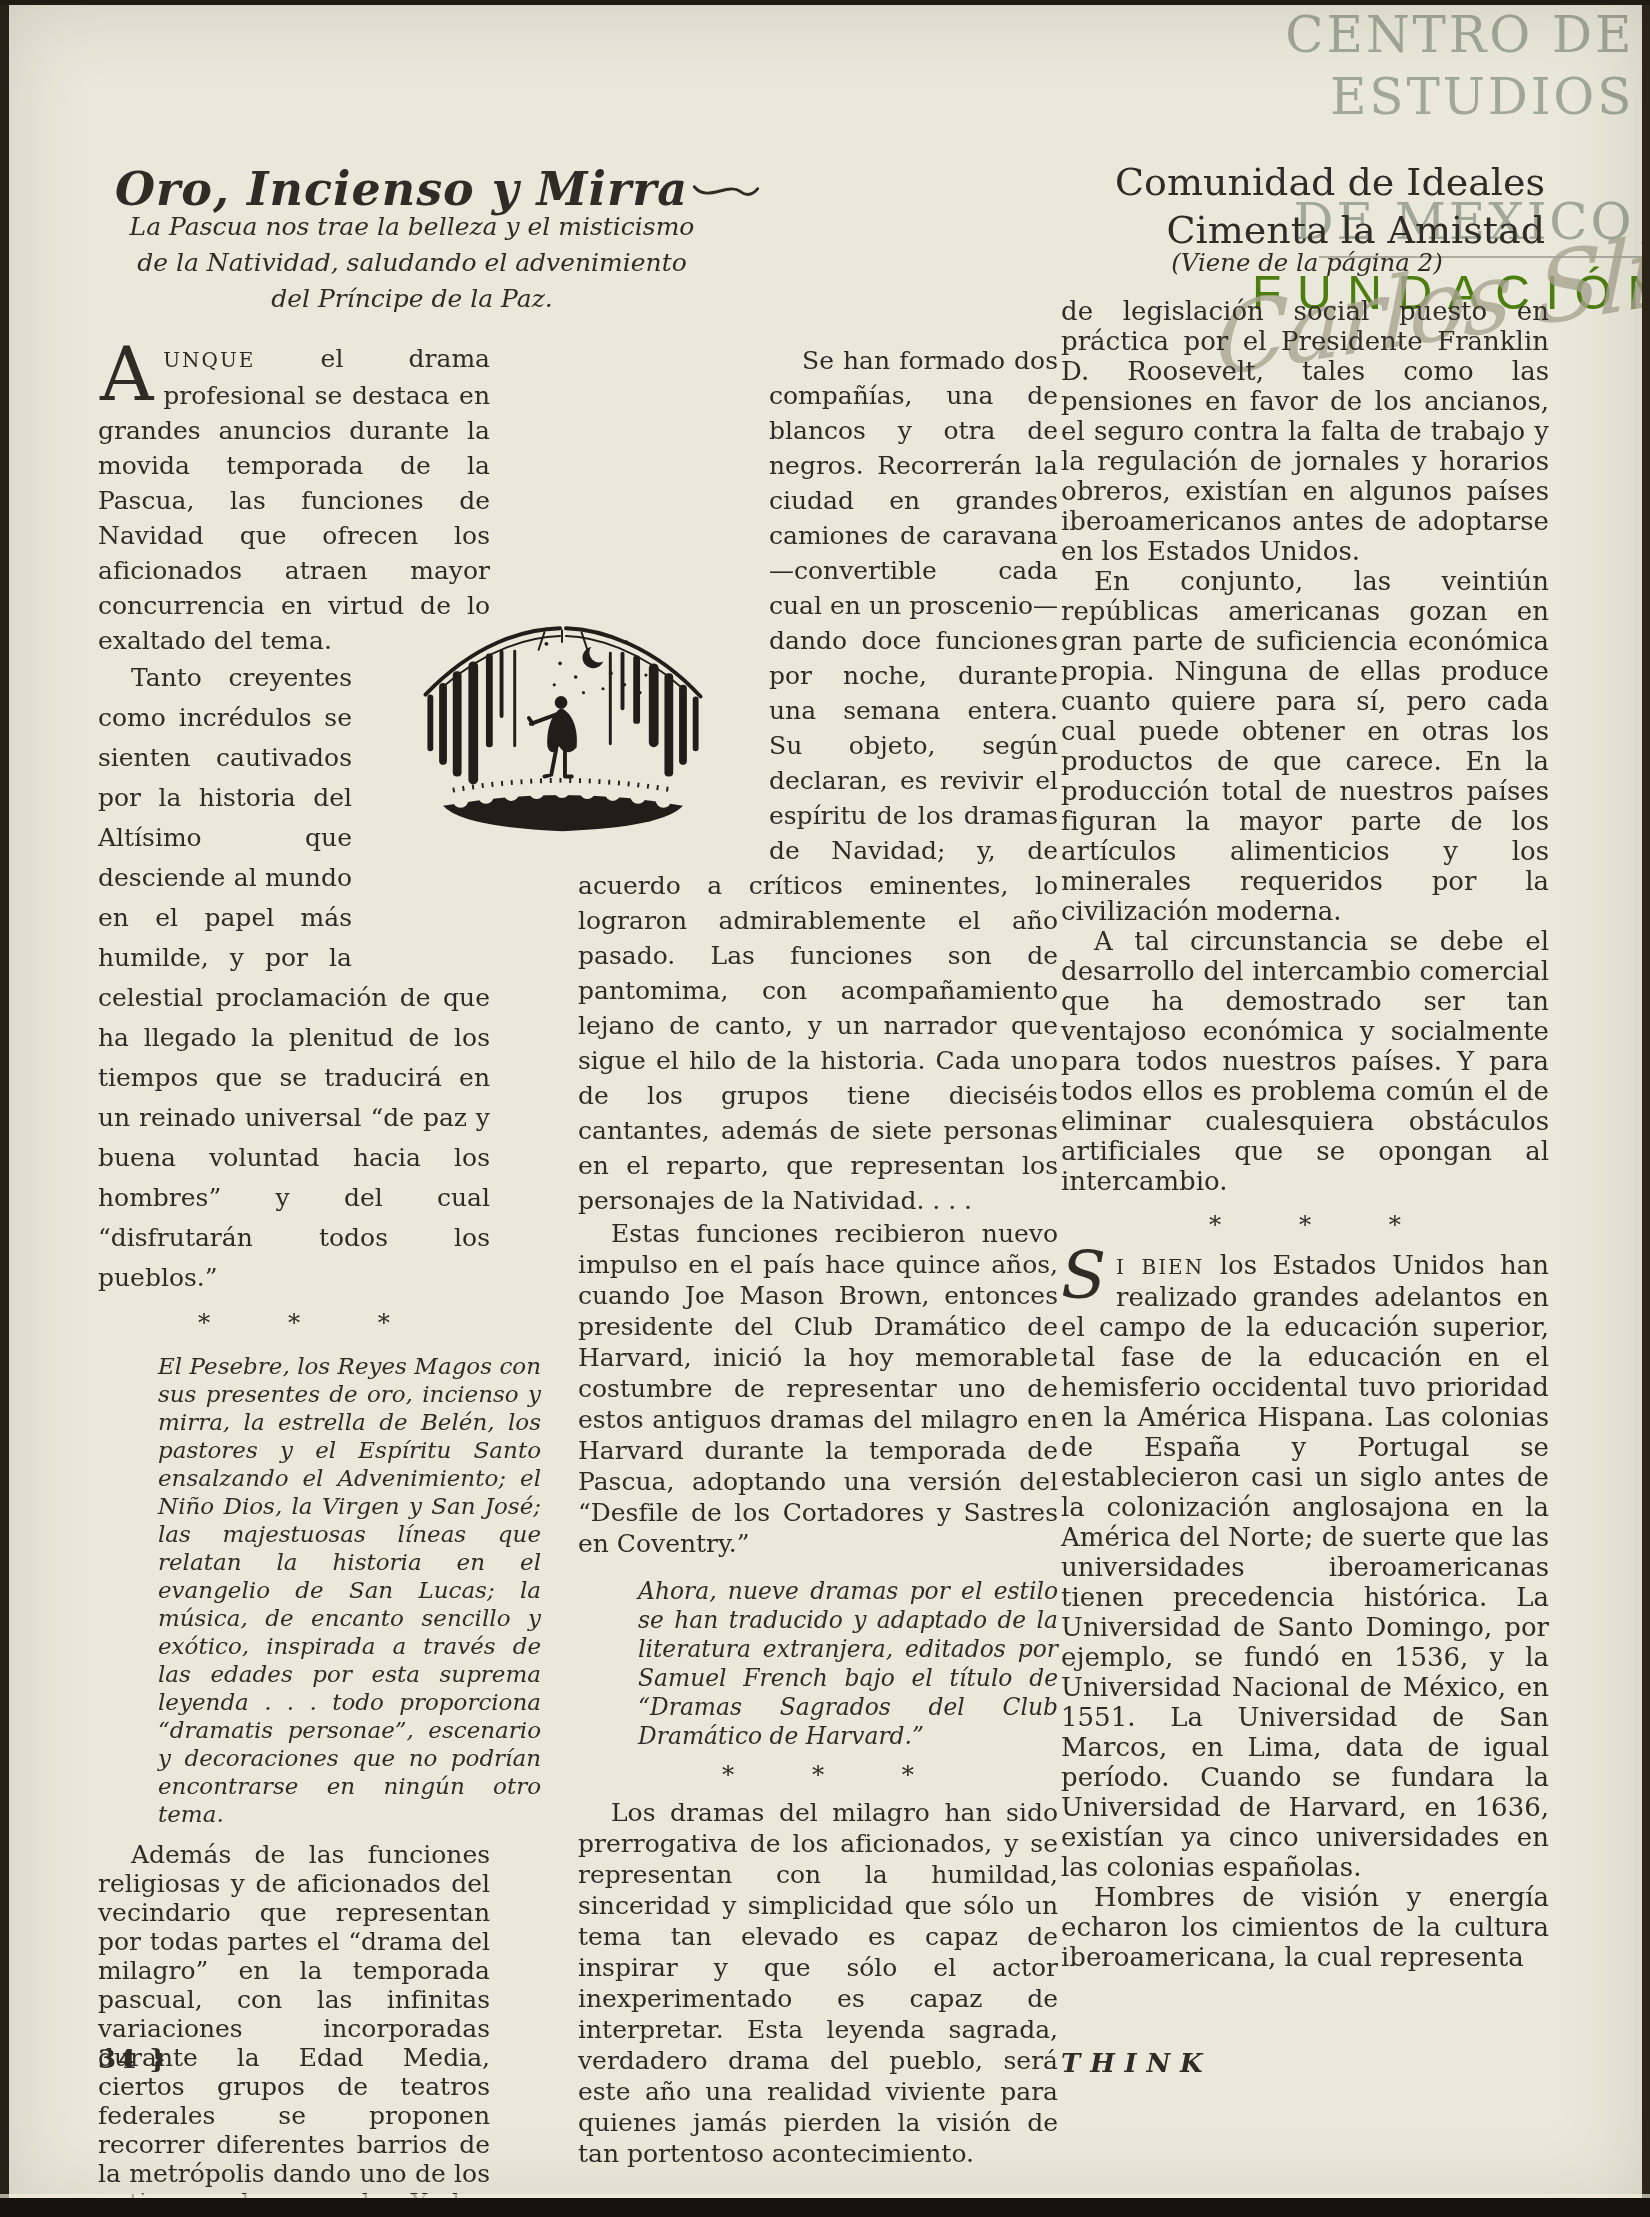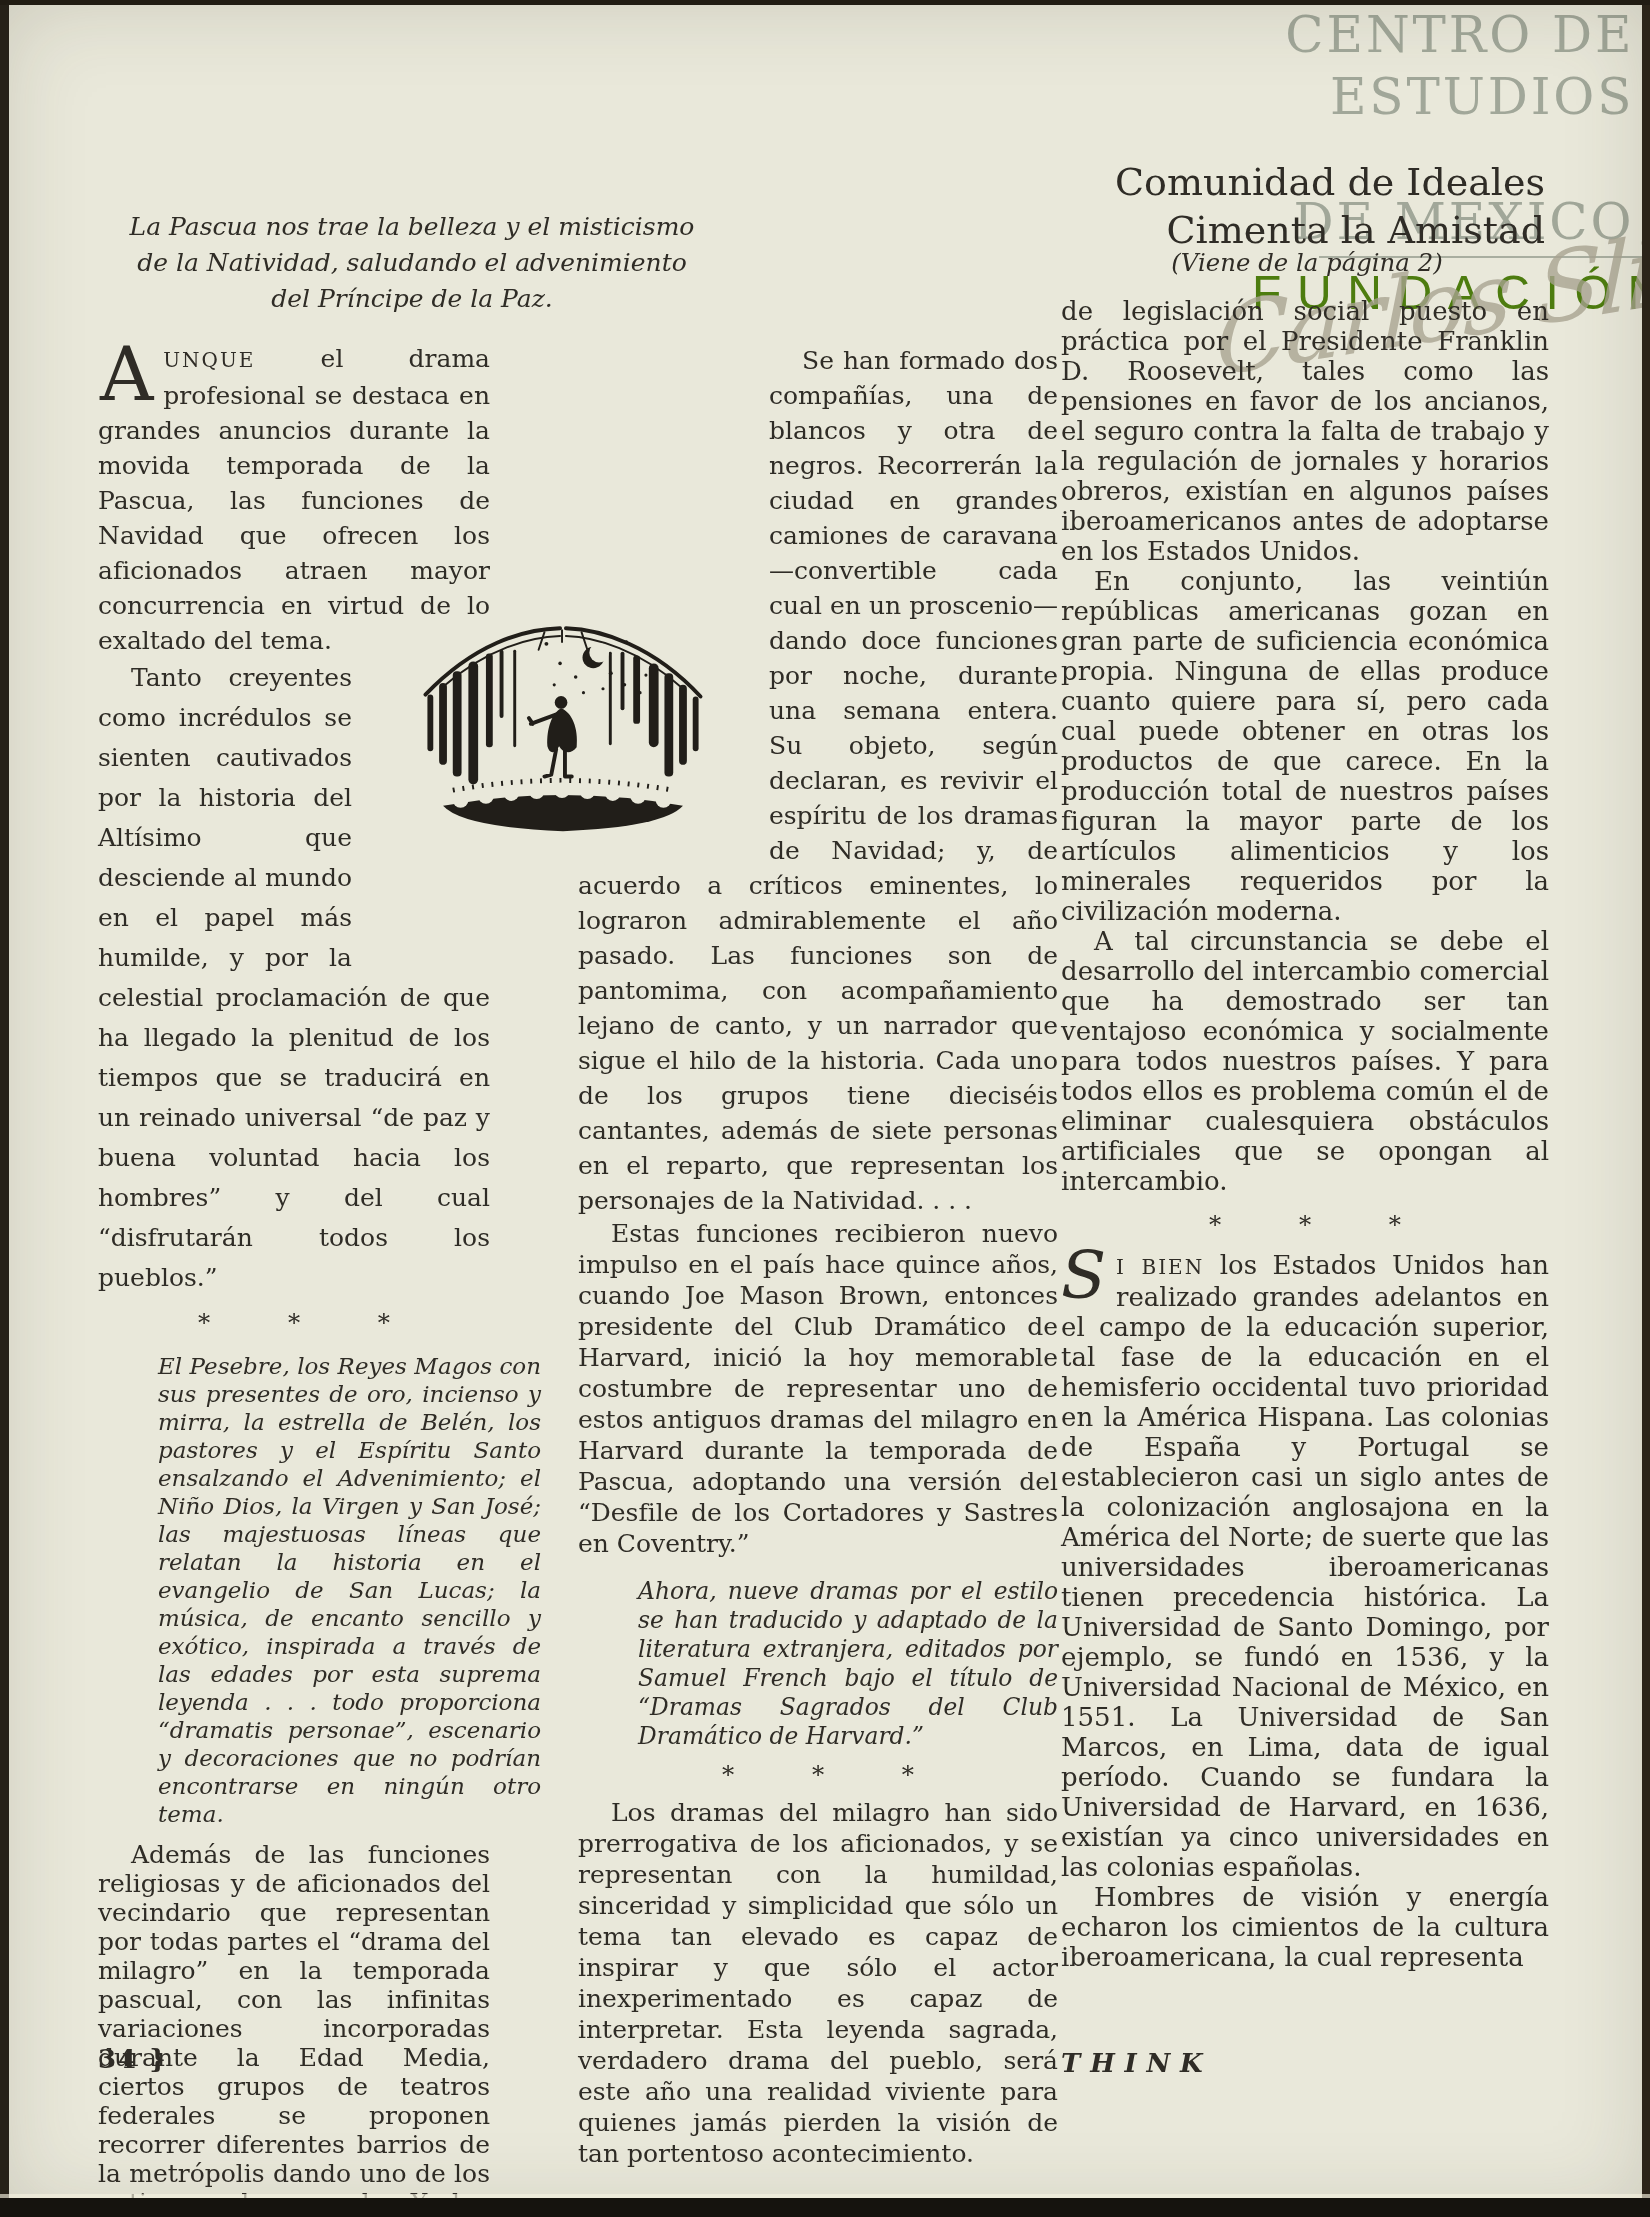--- a/index.html
+++ b/index.html
@@ -70,20 +70,23 @@
     <div class="wm-line wm-l1">ESTUDIOS</div>
     <div class="wm-line wm-l0">CENTRO DE</div>
     <div class="wm-line wm-l3">DE MEXICO</div>
     <div class="wm-rule"></div>
     <div class="wm-foundation">FUNDACIÓN</div>
     <div class="wm-sig">Carlos Slim</div>
   </div>
 
   <div class="content">
 
+    <h1 class="title"><span>Oro, Incienso y Mirra</span><svg class="flourish" width="68" height="25" viewBox="0 0 70 26">
+          <path d="M2,7 C16,24 36,2 50,12 C58,18 64,14 68,9" fill="none" stroke="#2f2c26" stroke-width="3" stroke-linecap="round"></path>
+        </svg></h1>
 
     <p class="subtitle">La Pascua nos trae la belleza y el misticismo de la Natividad, saludando el advenimiento del Príncipe de la Paz.</p>
 
     <h2 class="col3-head">Comunidad de Ideales Cimenta la Amistad</h2>
     <div class="col3-cont">(Viene de la página 2)</div>
 
     <div class="col col1">
       <p class="lh36"><span class="dropcap">A</span><span class="leadin">UNQUE</span><span> el drama profesional se destaca en grandes anuncios durante la movida temporada de la Pascua, las funciones de Navidad que ofrecen los aficionados atraen mayor concurrencia en virtud de lo exaltado del tema.</span></p>
       <p class="lh34 indent"><span class="cut-r"></span><span>Tanto creyentes como incrédulos se sienten cautivados por la historia del Altísimo que desciende al mundo en el papel más humilde, y por la celestial proclamación de que ha llegado la plenitud de los tiempos que se traducirá en un reinado universal “de paz y buena voluntad hacia los hombres” y del cual “disfrutarán todos los pueblos.”</span></p>
       <div class="sep">* * *</div>

